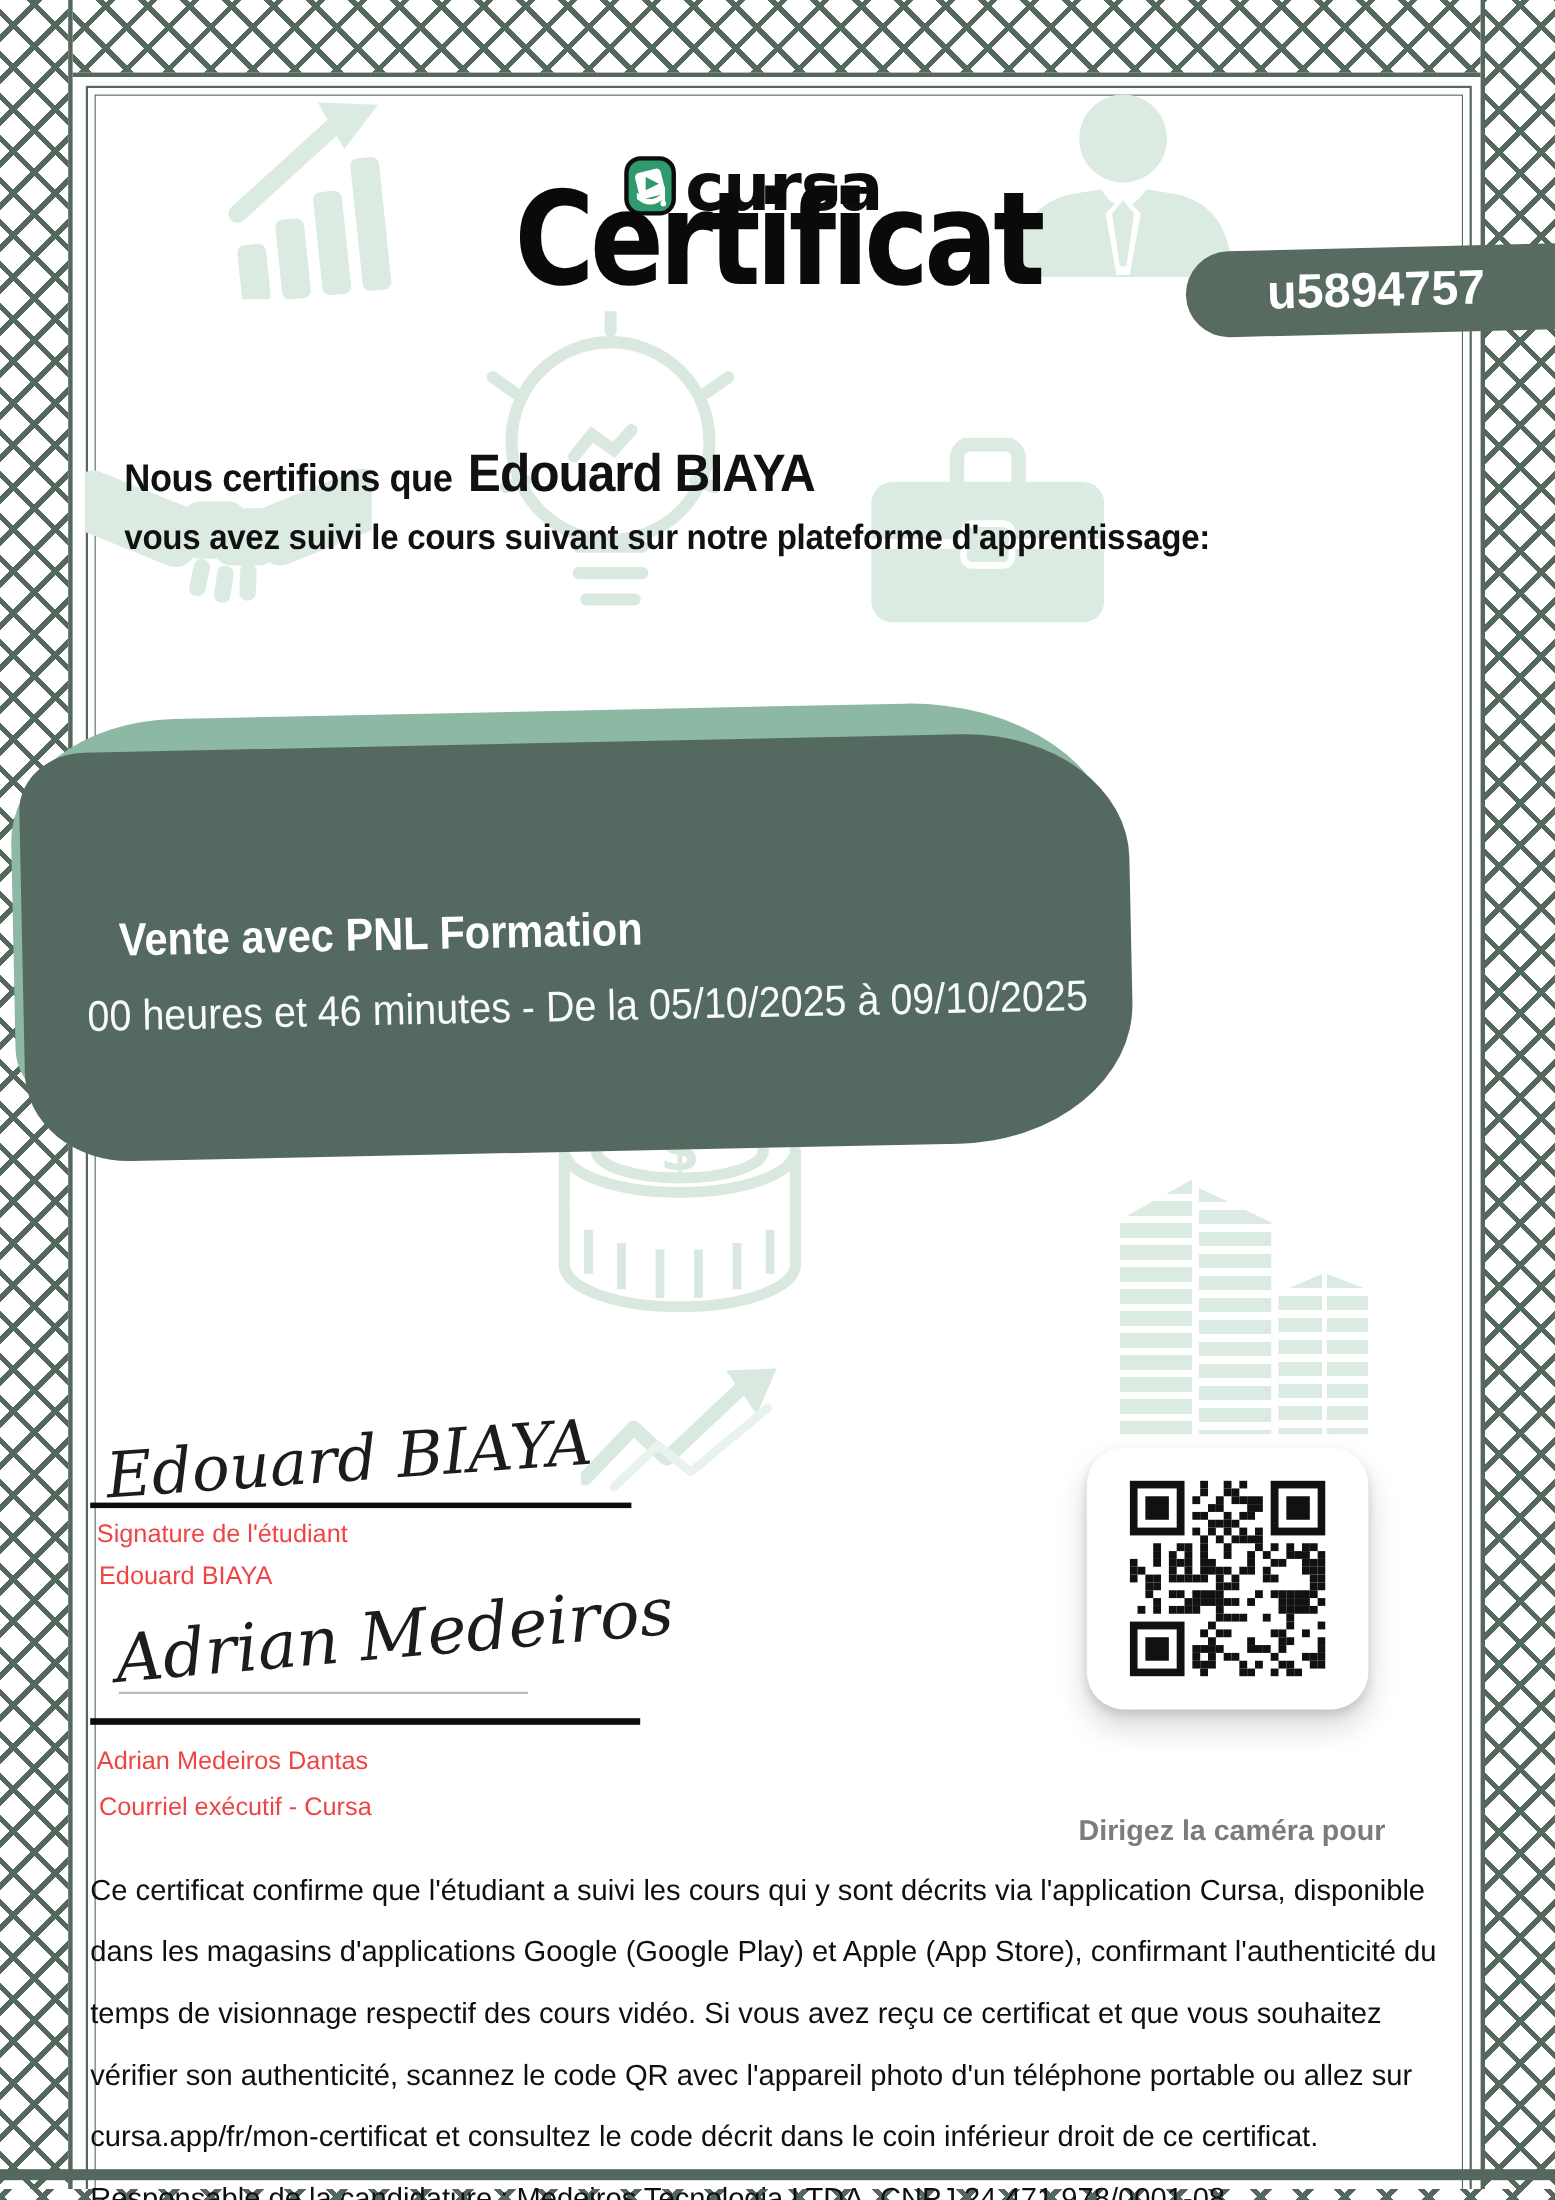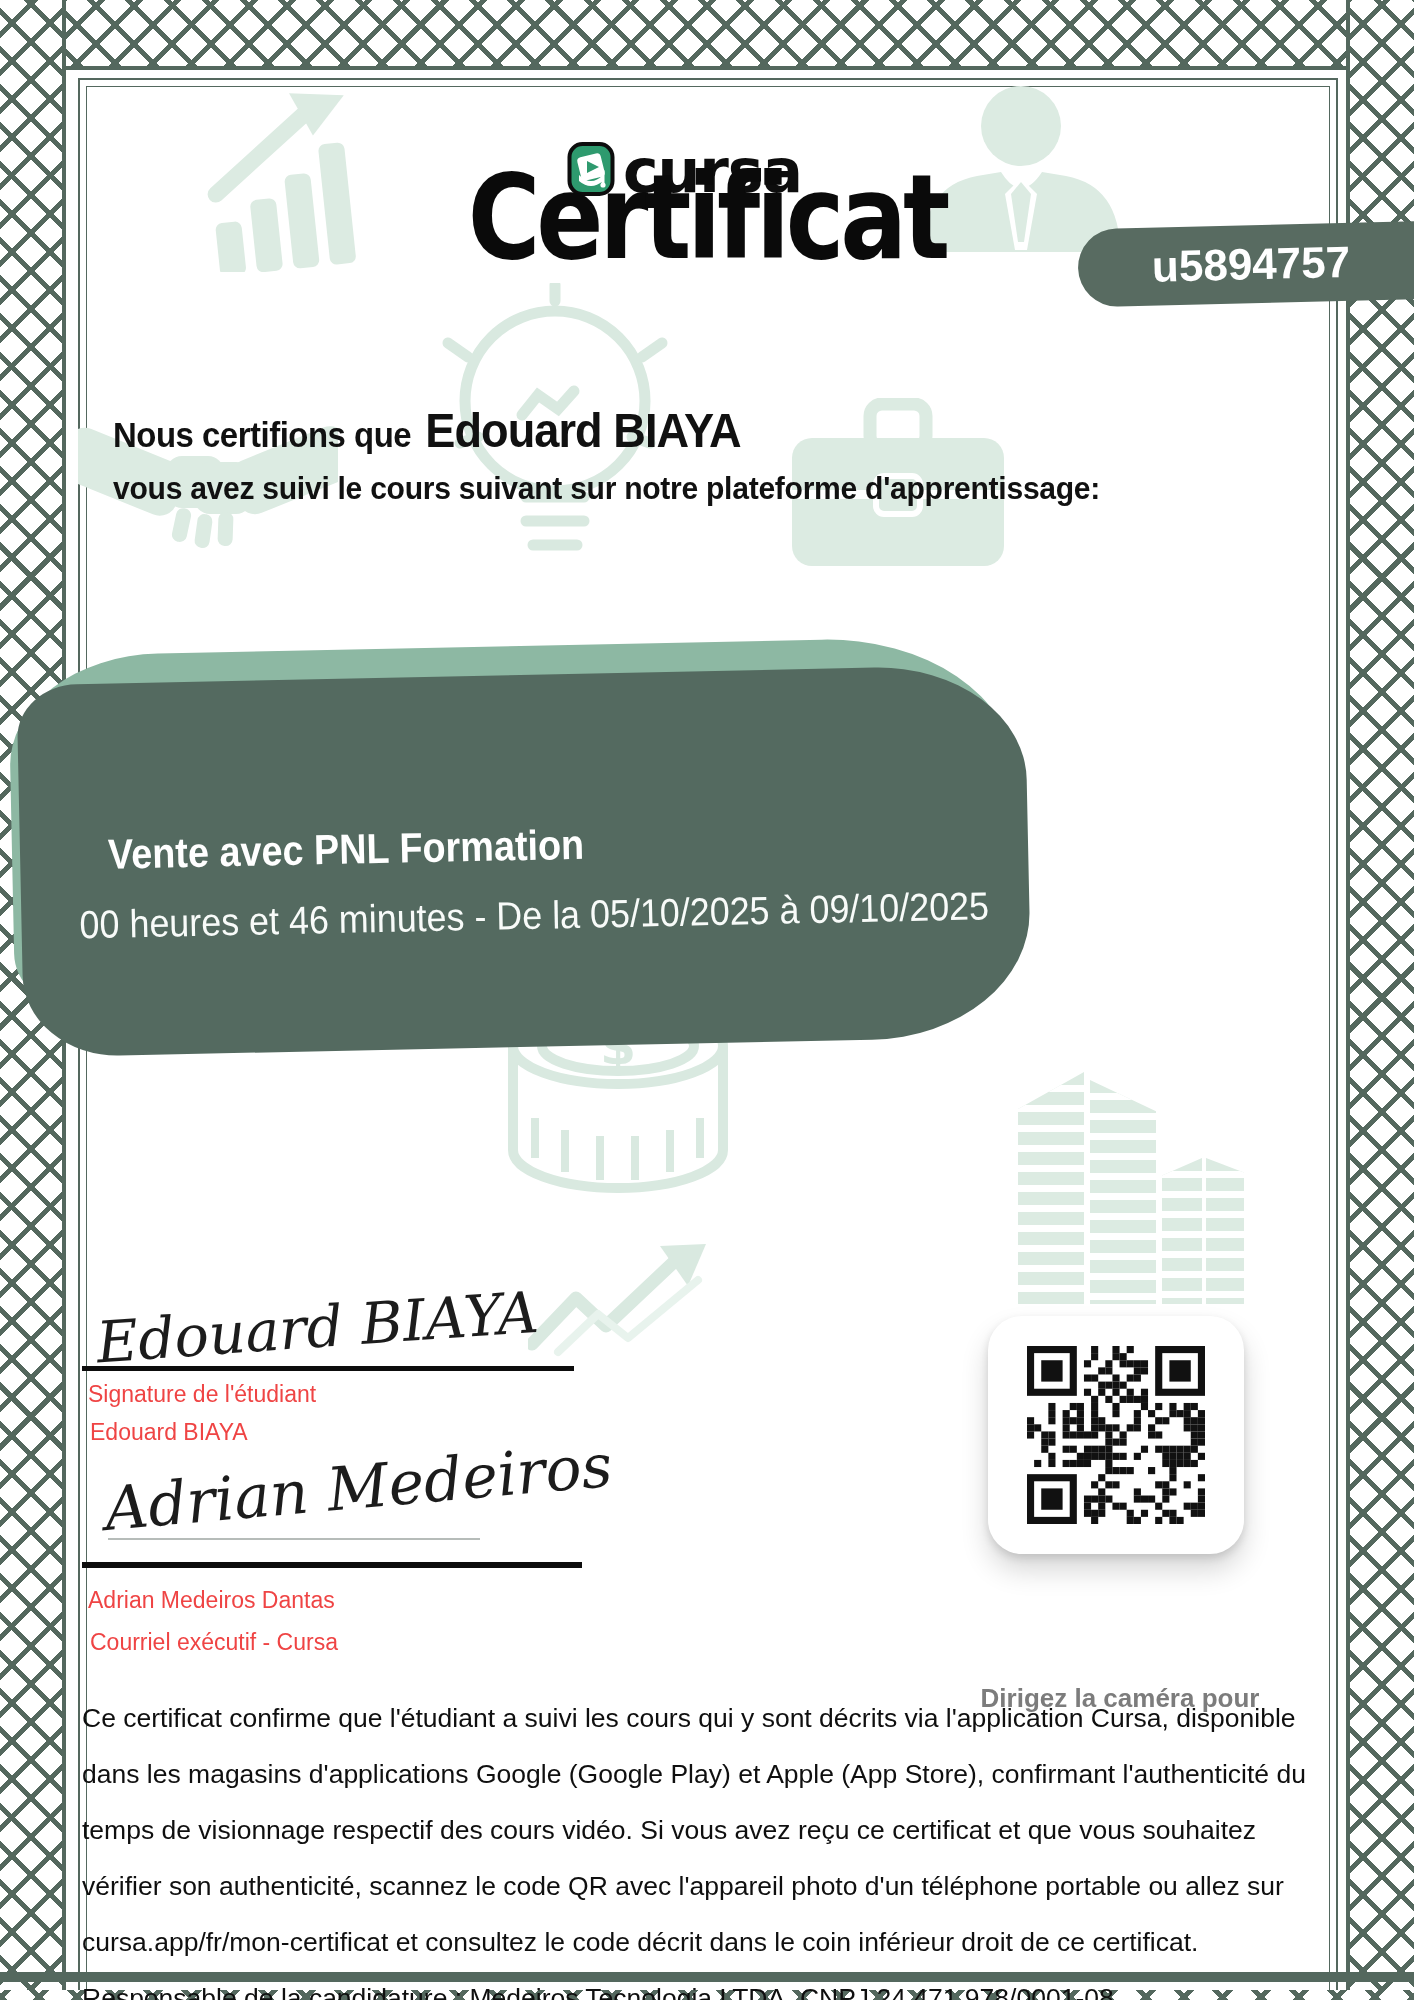--- a/index.html
+++ b/index.html
@@ -64,21 +64,21 @@
   .sigtext{position:absolute;font-size:23px;color:#ef4444;z-index:3;white-space:nowrap;}
   .lbl-student{left:88px;top:1381px;}
   .name-student{left:90px;top:1419px;}
   .name-director{left:88px;top:1587px;}
   .role-director{left:90px;top:1629px;}
 
   
   .qr-card{position:absolute;left:988px;top:1316px;width:256px;height:238px;background:#fff;border-radius:34px;
            box-shadow:0 16px 28px rgba(0,0,0,.16),0 4px 9px rgba(0,0,0,.12);z-index:3;
            display:flex;align-items:center;justify-content:center;}
-  .qr-caption{position:absolute;left:950px;top:1680px;width:340px;text-align:center;z-index:3;
+  .qr-caption{position:absolute;left:950px;top:1646px;width:340px;text-align:center;z-index:3;
               font-size:26px;font-weight:700;color:#7c7c7c;line-height:37px;}
 
   
   .footer{position:absolute;left:82px;top:1690px;width:1258px;z-index:3;
           font-size:26.5px;line-height:56px;color:#0f0f0f;}
 
   
   .towers{position:absolute;left:1018px;top:1072px;width:226px;height:232px;z-index:1;}
   .tower{position:absolute;bottom:0;background-color:#dcebe2;
          background-image:repeating-linear-gradient(180deg,transparent 0 13px,#fff 13px 20px);}

